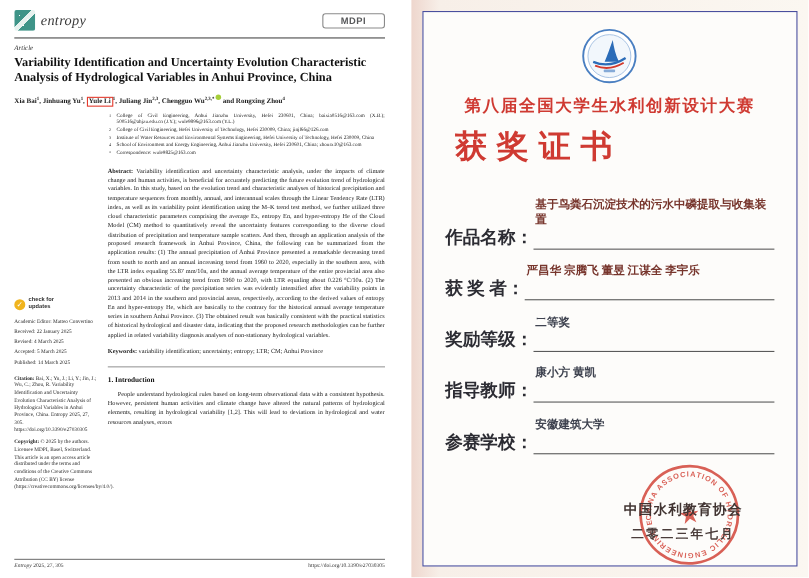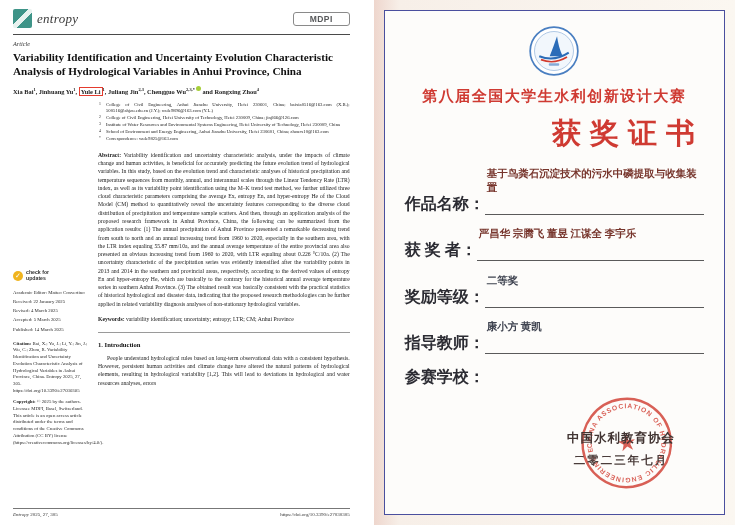--- a/index.html
+++ b/index.html
@@ -92,22 +92,22 @@
   .cert-panel {
     position:absolute; inset:10px; background:#fdfcfa; border:1.4px solid #4a4f9e;
     padding:12px 20px 10px 20px; display:flex; flex-direction:column;
   }
   .emblem { margin:2px auto 4px auto; display:block; }
   .cert-competition {
     text-align:center; color:#cf3a32; font-weight:bold; font-size:15px;
     letter-spacing:1.5px; margin-top:6px;
   }
   .cert-title {
-    text-align:right; color:#cf3a32; font-weight:bold; font-size:29px;
-    letter-spacing:9px; margin:8px 0 0 0; text-indent:9px;
+    text-align:left; color:#cf3a32; font-weight:bold; font-size:29px;
+    letter-spacing:9px; margin:8px 0 12px 0; text-indent:9px;
   }
   .cert-body { font-size:11.5px; font-weight:bold; color:#38383f; line-height:1.65; margin:0 2px; }
   .field { display:flex; align-items:flex-end; margin-top:12.5px; }
   .flabel { font-weight:bold; font-size:16px; color:#2c2c33; white-space:nowrap; }
   .fvalue {
     flex:1; border-bottom:1px solid #5a5a5a; font-size:10.5px; font-weight:bold;
     color:#3f4350; padding:0 2px 19px 2px; min-height:13px;
   }
   .red-ink { color:#77352c; }
   .issuer-block {
@@ -243,20 +243,21 @@
       <div class="field">
         <span class="flabel">奖励等级：</span>
         <span class="fvalue">二等奖</span>
       </div>
       <div class="field">
         <span class="flabel">指导教师：</span>
         <span class="fvalue">康小方 黄凯</span>
       </div>
       <div class="field">
         <span class="flabel">参赛学校：</span>
+        <span class="fvalue">安徽建筑大学</span>
       </div>
 
       <div class="issuer-block">
         <svg class="seal" viewBox="0 0 100 100" width="94" height="94" opacity="0.8">
           <defs>
             <path id="sealring" d="M50,50 m-37,0 a37,37 0 1,1 74,0 a37,37 0 1,1 -74,0"></path>
           </defs>
           <circle cx="50" cy="50" r="47" fill="none" stroke="#d03a2e" stroke-width="2.6"></circle>
           <text font-size="7.2" fill="#d03a2e" font-weight="bold" font-family="Liberation Sans, DejaVu Sans, sans-serif" letter-spacing="1">
             <textPath href="#sealring">CHINA ASSOCIATION OF HYDRAULIC ENGINEERING EDUCATION</textPath>

